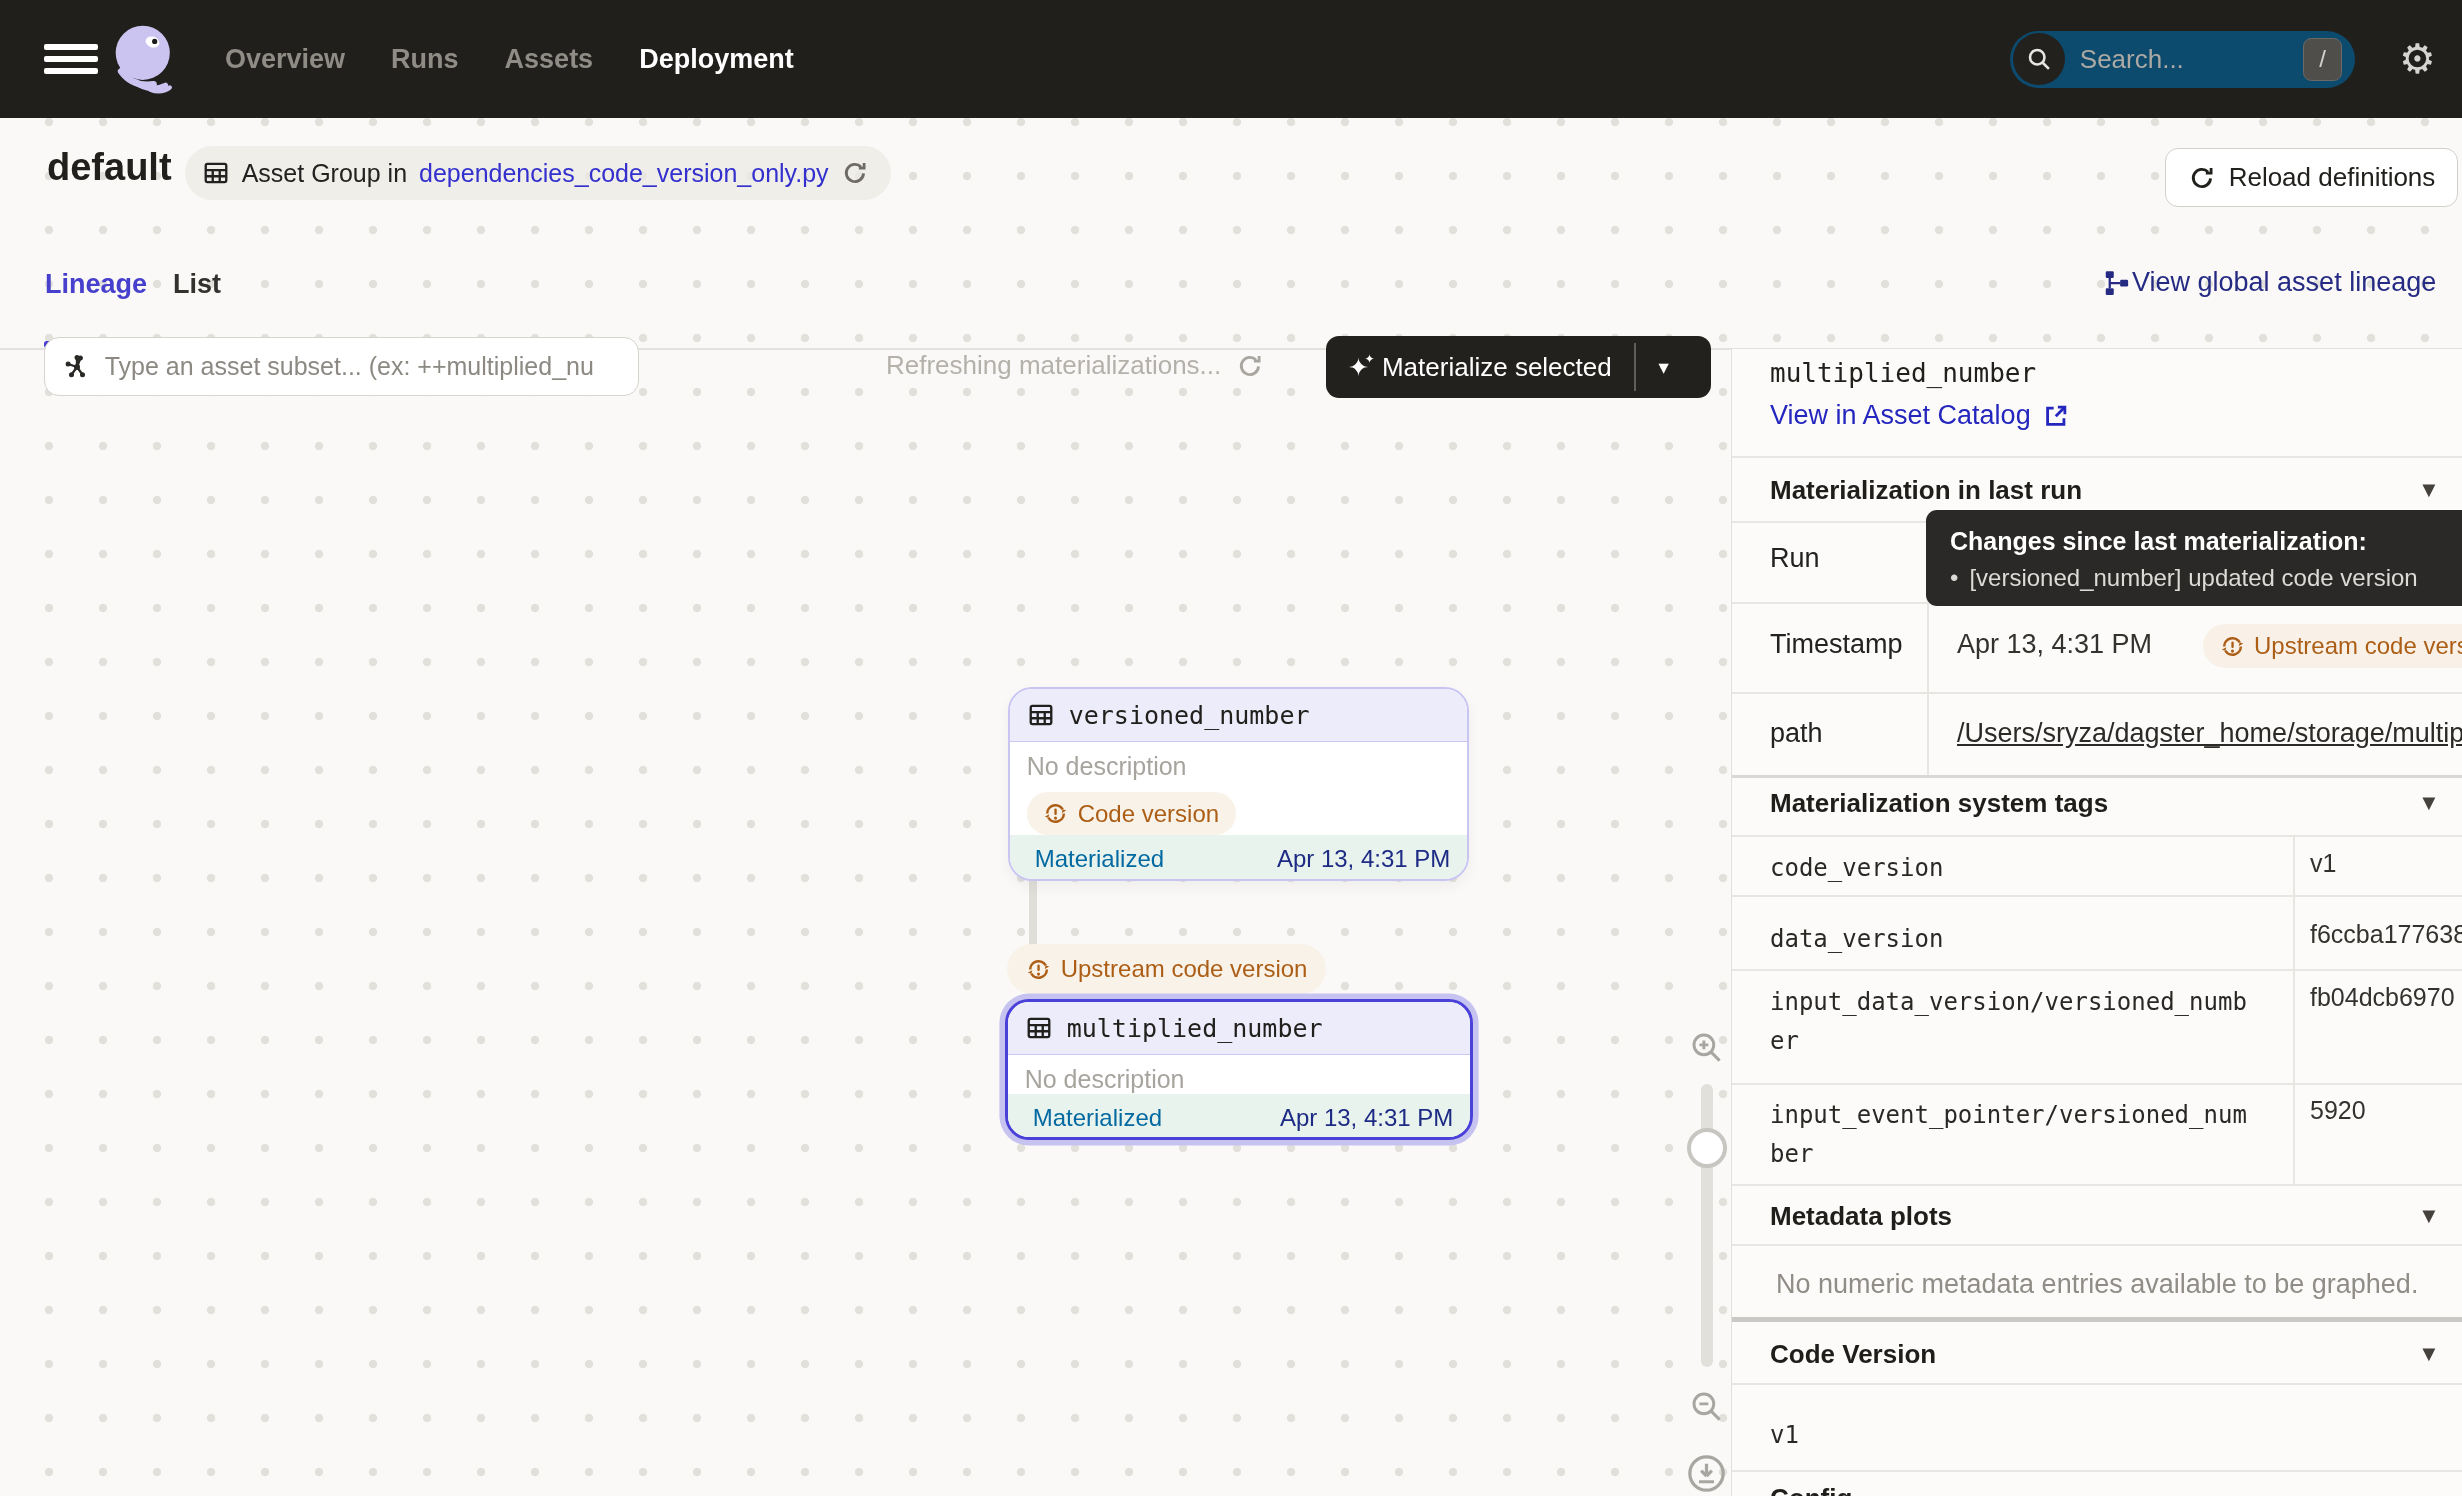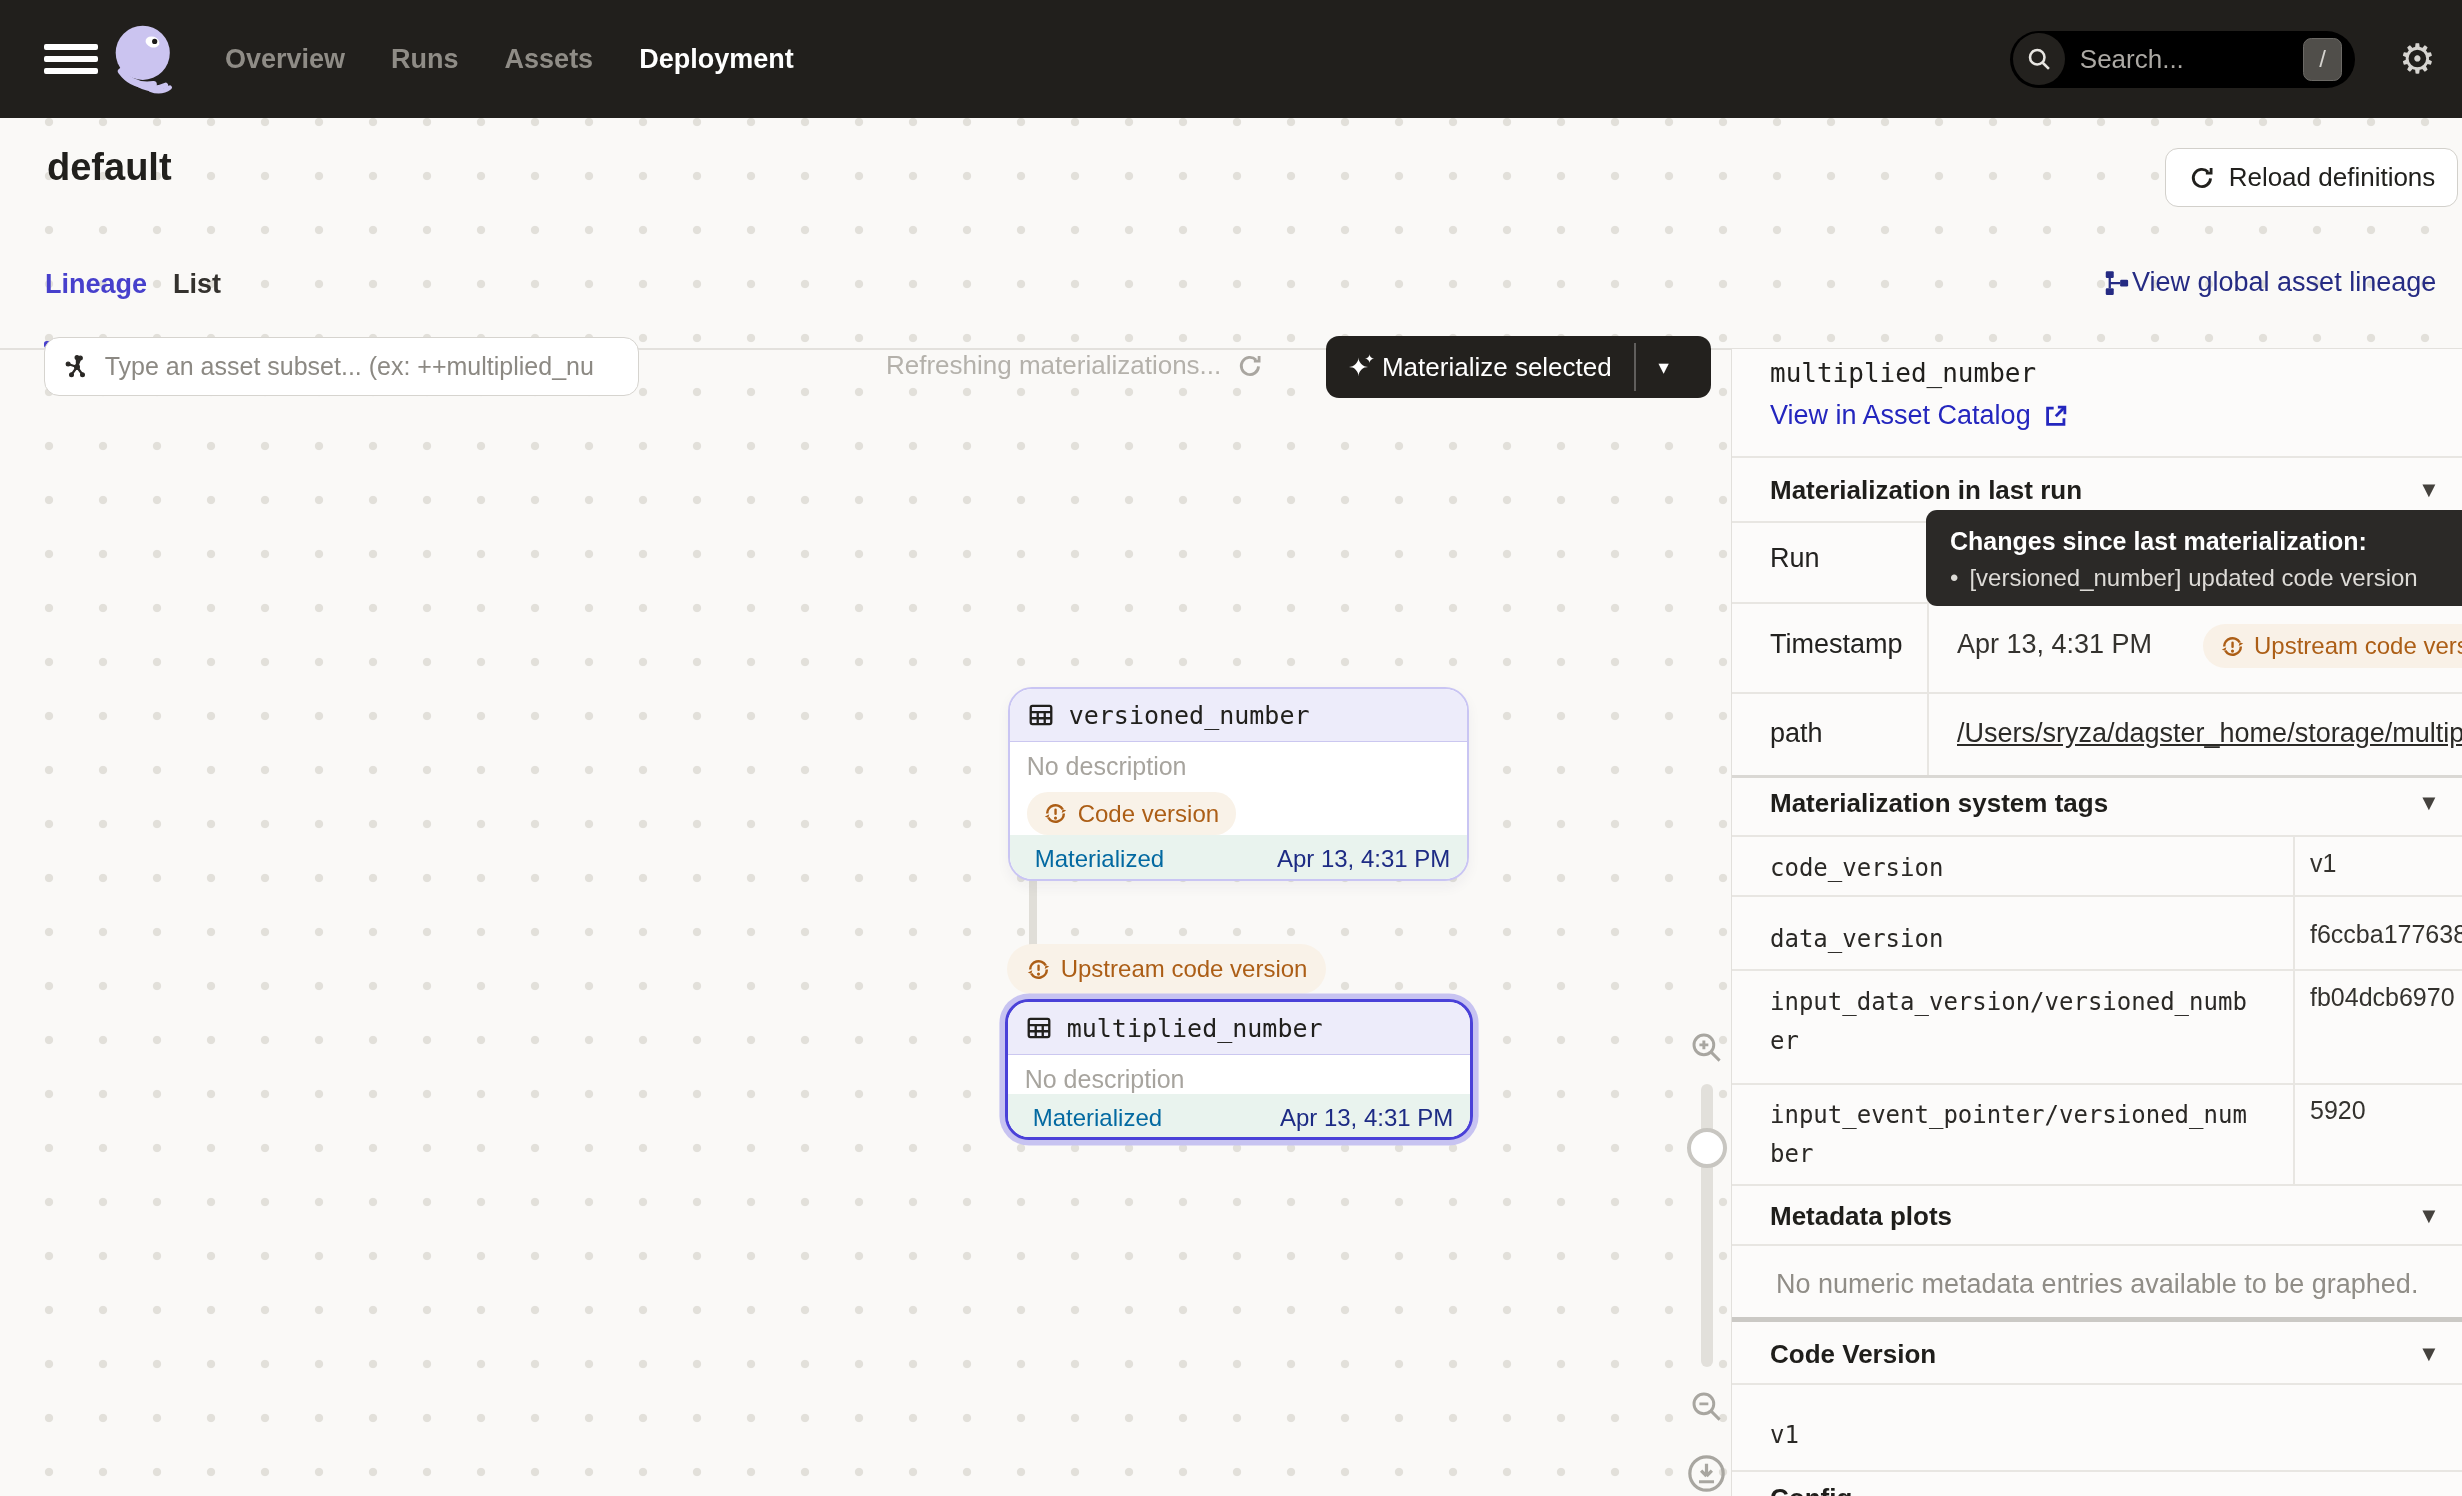--- a/index.html
+++ b/index.html
@@ -11,21 +11,21 @@
   .mono { font-family:"DejaVu Sans Mono", monospace; }
 
   
   .topnav { position:absolute; left:0; top:0; width:2462px; height:118px; background:#211F1C; z-index:20; }
   .hamburger { position:absolute; left:44px; top:44px; width:54px; height:30px; display:flex; flex-direction:column; justify-content:space-between; cursor:pointer; }
   .hamburger span { display:block; height:5.6px; background:#FFFFFF; border-radius:1.9px; }
   .logo { position:absolute; left:107px; top:20.4px; width:78px; height:83px; }
   .navlinks { position:absolute; left:225px; top:0; height:118px; display:flex; align-items:center; gap:46px; }
   .navlink { font-size:27px; font-weight:600; color:#8F8C86; cursor:pointer; }
   .navlink.active { color:#FFFFFF; }
-  .searchbox { position:absolute; left:2010px; top:30.5px; width:345px; height:57px; background:#000000; border-radius:29px; display:flex; align-items:center; cursor:text; }
+  .searchbox { position:absolute; left:2010px; top:30.5px; width:345px; height:57px; background:#0c4a6e; border-radius:29px; display:flex; align-items:center; cursor:text; }
   .searchbox .lens { width:52px; height:52px; margin-left:2.8px; border-radius:50%; background:#23211E; display:flex; align-items:center; justify-content:center; }
   .search-placeholder { margin-left:15px; font-size:26px; color:#ACA9A4; flex:1; }
   .slash-badge { margin-right:13px; width:39px; height:43px; border-radius:8.3px; background:#504E4A; border:0.9px solid #6B6965; color:#D5D3CF; font-size:24px; display:flex; align-items:center; justify-content:center; }
   .gear { position:absolute; left:2399px; top:37px; font-size:41px; color:#D6D4D0; line-height:44px; cursor:pointer; }
 
   
   .content-bg {
     position:absolute; left:0; top:118px; width:2462px; height:1378px;
     background-color:#FAF9F7;
     background-image:radial-gradient(circle, #E2E0DA 3.7px, transparent 4.6px);
@@ -169,20 +169,30 @@
             <path d="M15.2 15.2 20.5 20.5"></path>
         </svg>
       </span>
       <span class="search-placeholder">Search...</span>
       <span class="slash-badge">/</span>
     </div>
     <div class="gear">⚙</div>
   </div>
 
   <div class="page-title">default</div>
+  <div class="group-chip">
+    <svg width="28" height="28" viewBox="0 0 24 24" style="color:#232220">
+        <use href="#i-table"></use>
+      </svg>
+    <span>Asset Group in</span>
+    <a>dependencies_code_version_only.py</a>
+    <svg class="chip-reload" viewBox="0 0 24 24">
+        <use href="#i-reload"></use>
+      </svg>
+  </div>
   <div class="reload-btn">
     <svg viewBox="0 0 24 24">
         <use href="#i-reload"></use>
       </svg>
     <span>Reload definitions</span>
   </div>
 
   <div class="tab tab-lineage">Lineage</div>
   <div class="tab tab-list">List</div>
   <div class="tab-underline"></div>

